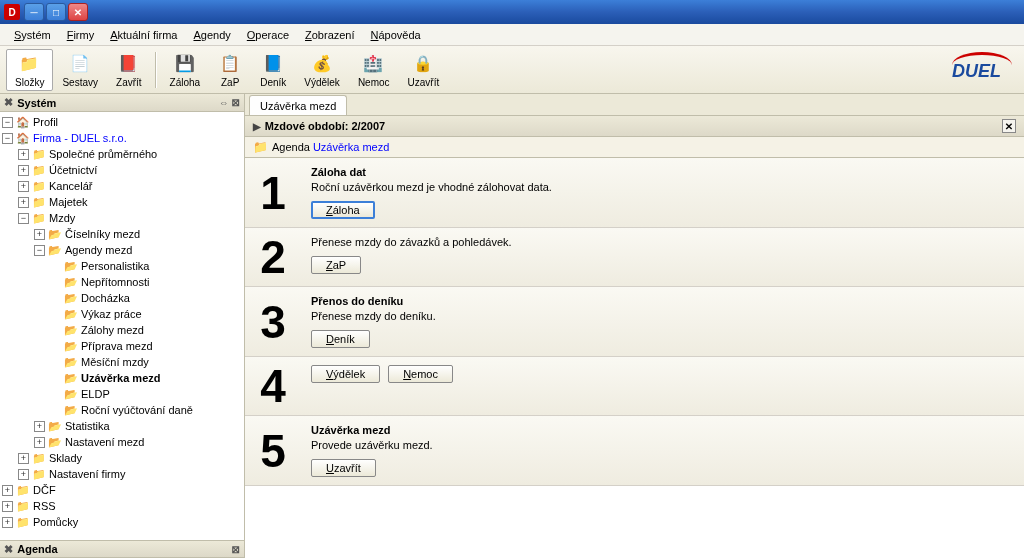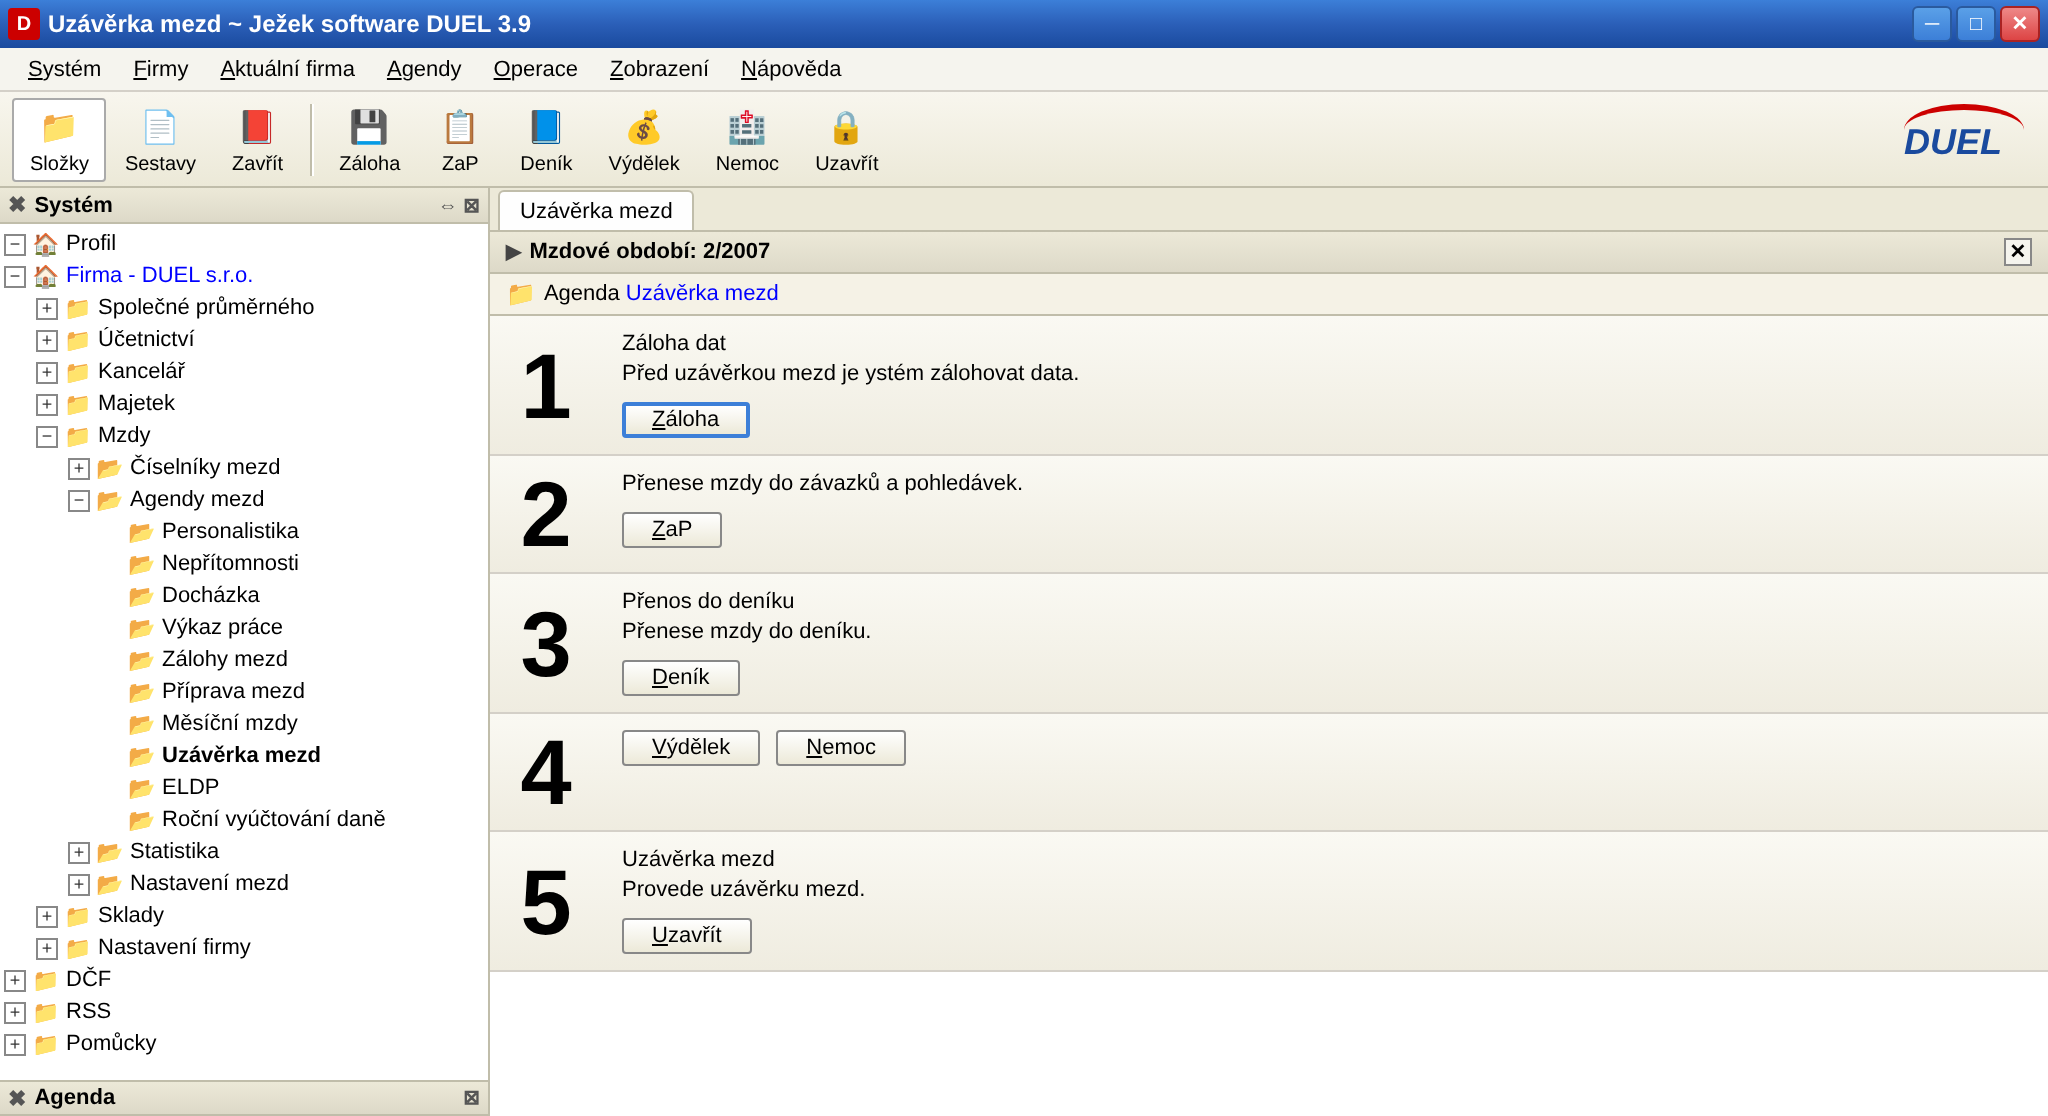--- a/index.html
+++ b/index.html
@@ -54,35 +54,34 @@
 .closeX { width: 14px; height: 14px; border: 1px solid #888; display: flex; align-items: center; justify-content: center; font-size: 10px; cursor: pointer; background: #f5f4ee; }
 
 .agendaline { padding: 3px 8px; border-bottom: 1px solid #c0bdaa; display: flex; align-items: center; background: #f5f2e6; }
 .agendaline .aicon { margin-right: 4px; font-size: 12px; }
 .agendaline .alink { color: #00f; margin-left: 3px; }
 
 .steps { flex: 1; overflow: auto; background: #fff; }
 .step { display: flex; border-bottom: 1px solid #d4d0c8; background: linear-gradient(to bottom, #faf9f3 0%, #efece0 100%); }
 .stepnum { width: 56px; font-size: 46px; font-weight: bold; font-family: Arial, sans-serif; color: #000; display: flex; align-items: center; justify-content: center; padding: 2px 0; }
 .stepbody { flex: 1; padding: 8px 10px; }
-.steptitle { font-weight: normal; font-size: 11px; margin-bottom: 3px; }
+.steptitle { font-weight: bold; font-size: 11px; margin-bottom: 3px; }
 .stepdesc { font-size: 11px; margin-bottom: 8px; }
 .stepbtns { display: flex; gap: 8px; }
 .wbtn { background: linear-gradient(to bottom, #fff, #ece9d8); border: 1px solid #888; padding: 2px 14px; cursor: pointer; font-size: 11px; border-radius: 2px; }
 .wbtn u { text-decoration: underline; }
 .wbtn.focused { border: 2px solid #3c7fd8; padding: 1px 13px; }
 
 .bottomhdr { background: linear-gradient(to bottom, #ece9d8, #ddd9c8); height: 18px; display: flex; align-items: center; padding: 0 4px; font-weight: bold; border-top: 1px solid #c0bdaa; }
 </style>
 </head>
 <body>
 
 <div class="titlebar">
   <div class="appicon">D</div>
-  <div class="title">Uzávěrka mezd ~ Ježek software DUEL 3.9</div>
   <div class="winbtns">
     <div class="winbtn">─</div>
     <div class="winbtn">□</div>
     <div class="winbtn close">✕</div>
   </div>
 </div>
 
 <div class="menubar" id="menubar">
     <div class="menuitem"><u>S</u>ystém</div>
     <div class="menuitem"><u>F</u>irmy</div>
@@ -353,21 +352,21 @@
     <div class="agendaline">
       <span class="aicon">📁</span>
       <span>Agenda</span>
       <span class="alink">Uzávěrka mezd</span>
     </div>
     <div class="steps" id="steps">
         <div class="step">
           <div class="stepnum">1</div>
           <div class="stepbody">
             <div class="steptitle">Záloha dat</div>
-            <div class="stepdesc">Před uzávěrkou mezd je ystém zálohovat data.</div>
+            <div class="stepdesc">Roční uzávěrkou mezd je vhodné zálohovat data.</div>
             <div class="stepbtns">
               <button class="wbtn focused"><u>Z</u>áloha</button>
             </div>
           </div>
         </div>
         <div class="step">
           <div class="stepnum">2</div>
           <div class="stepbody">
             <div class="stepdesc">Přenese mzdy do závazků a pohledávek.</div>
             <div class="stepbtns">

